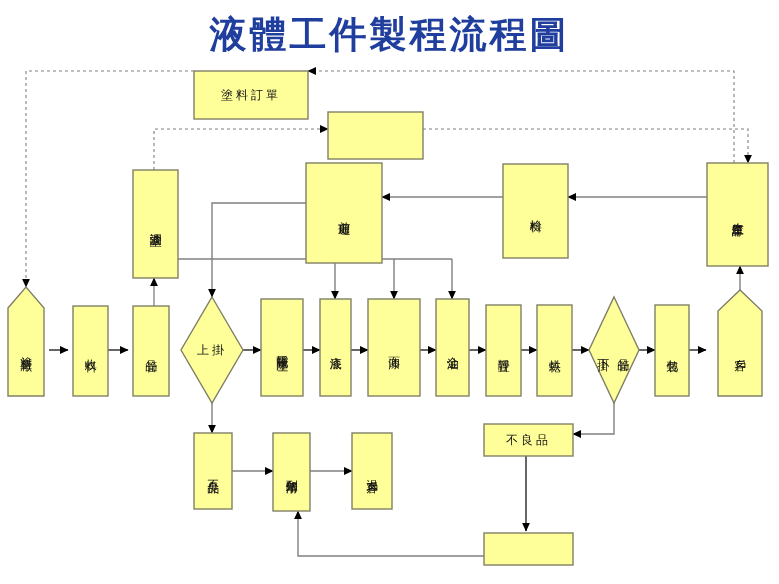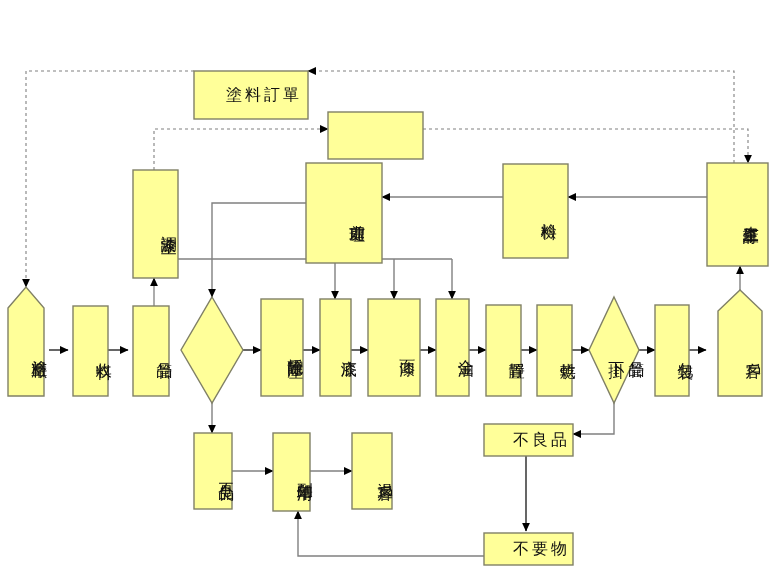--- a/index.html
+++ b/index.html
@@ -9,33 +9,33 @@
   #title{
     position:absolute;left:0;top:10px;width:779px;text-align:center;
     font-family:"DejaVu Serif","Liberation Serif",serif;
     font-size:37px;font-weight:bold;color:#1F3E9E;letter-spacing:3px;
     white-space:nowrap;
   }
   svg#flow{position:absolute;left:0;top:0;width:779px;height:584px;}
   .nodeLabel{
     position:absolute;display:flex;align-items:center;justify-content:center;
     font-family:"DejaVu Serif","Liberation Serif",serif;
-    font-size:16px;color:#111;line-height:1.03;text-align:center;
+    font-size:12px;color:#111;line-height:1.03;text-align:center;
     pointer-events:none;
-    margin-left:13px;
   }
   .vert{writing-mode:vertical-rl;text-orientation:upright;letter-spacing:1px;}
   .twocol{writing-mode:vertical-rl;text-orientation:upright;letter-spacing:1px;}
   .horiz{letter-spacing:3px;}
 </style>
 </head>
 <body>
 
 <div id="stage">
 
+  <div id="title">液體工件製程流程圖</div>
 
   <svg id="flow" viewBox="0 0 779 584" xmlns="http://www.w3.org/2000/svg">
     <defs>
       <marker id="ahD" markerWidth="9" markerHeight="9" refX="8" refY="4.5" orient="auto" markerUnits="userSpaceOnUse">
         <path d="M0,0.6 L8.6,4.5 L0,8.4 z" fill="#000"></path>
       </marker>
       <marker id="ahG" markerWidth="9" markerHeight="9" refX="8" refY="4.5" orient="auto" markerUnits="userSpaceOnUse">
         <path d="M0,0.6 L8.6,4.5 L0,8.4 z" fill="#000"></path>
       </marker>
     </defs>
@@ -181,20 +181,21 @@
   </div>
 
   <div class="nodeLabel" style="left:73px;top:306px;width:35px;height:90px;">
     <span class="vert">收料</span>
   </div>
 
   <div class="nodeLabel" style="left:133px;top:306px;width:36px;height:90px;">
     <span class="vert">品管</span>
   </div>
 
+  <div class="nodeLabel horiz" style="left:181px;top:330px;width:62px;height:40px;">上掛</div>
 
   <div class="nodeLabel" style="left:261px;top:299px;width:42px;height:97px;">
     <span class="vert">靜電除塵</span>
   </div>
 
   <div class="nodeLabel" style="left:320px;top:299px;width:31px;height:97px;">
     <span class="vert">底漆</span>
   </div>
 
   <div class="nodeLabel" style="left:368px;top:299px;width:52px;height:97px;">
@@ -235,15 +236,14 @@
   <div class="nodeLabel" style="left:273px;top:433px;width:37px;height:78px;">
     <span class="vert">列印清單</span>
   </div>
 
   <div class="nodeLabel" style="left:352px;top:433px;width:40px;height:76px;">
     <span class="vert">退客戶</span>
   </div>
 
   <div class="nodeLabel horiz" style="left:484px;top:424px;width:89px;height:32px;">不良品</div>
 
-  <div class="nodeLabel horiz" style="left:484px;top:533px;width:89px;height:32px;">不要物</div>
 
 </div>
 
 </body></html>

